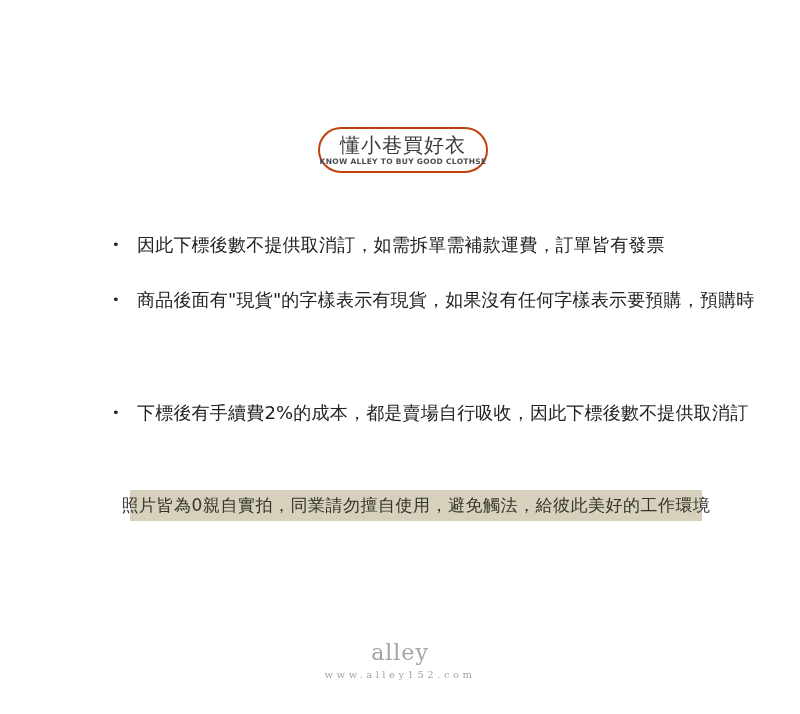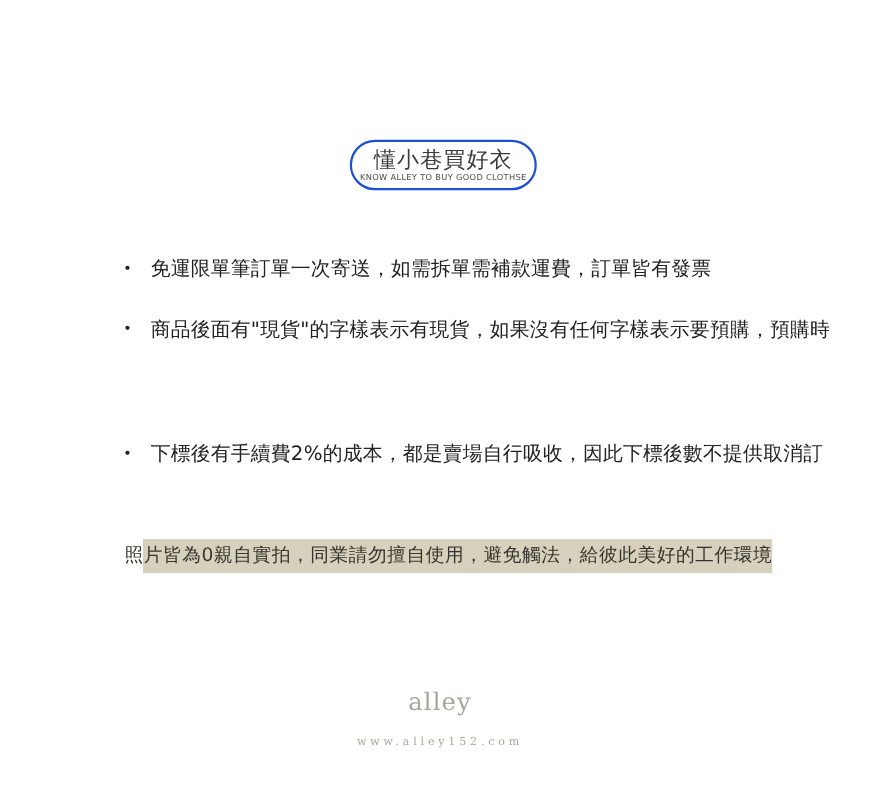--- a/index.html
+++ b/index.html
@@ -13,21 +13,21 @@
     overflow: hidden;
   }
 
   
   .brand-pill {
     position: absolute;
     left: 318px;
     top: 127px;
     width: 170px;
     height: 46px;
-    border: 2px solid #1d4ed8;
+    border: 2px solid #c2410c;
     border-radius: 24px;
     background: #ffffff;
     display: flex;
     flex-direction: column;
     align-items: center;
     justify-content: center;
     gap: 1px;
   }
   .brand-title {
     font-size: 20px;
@@ -35,21 +35,21 @@
     color: #3a3a3a;
     letter-spacing: 1px;
     font-weight: 500;
     white-space: nowrap;
   }
   .brand-subtitle {
     font-size: 7.5px;
     line-height: 9px;
     color: #4c4c4c;
     letter-spacing: 0.3px;
-    font-weight: normal;
+    font-weight: bold;
     white-space: nowrap;
   }
 
   
   .notice {
     position: absolute;
     left: 112px;
     width: 630px;
     display: flex;
     align-items: flex-start;
@@ -77,36 +77,36 @@
   
   .highlight-banner {
     position: absolute;
     left: 130px;
     top: 490px;
     width: 572px;
     height: 31px;
     background: #d6d0bc;
     display: flex;
     align-items: center;
-    justify-content: flex-end;
+    justify-content: center;
   }
   .highlight-text {
     font-size: 17px;
     line-height: 31px;
     color: #35342c;
     letter-spacing: 0.5px;
     white-space: nowrap;
   }
 
   
   .footer-logo {
     position: absolute;
     left: 0;
     right: 0;
-    top: 627px;
+    top: 641px;
     text-align: center;
     font-family: "DejaVu Serif", "Liberation Serif", serif;
     font-size: 22px;
     line-height: 24px;
     color: #a7a5a0;
     letter-spacing: 1px;
   }
   .footer-website {
     position: absolute;
     left: 0;
@@ -126,21 +126,21 @@
 <div class="page">
 
   <div class="brand-pill">
     <div class="brand-title">懂小巷買好衣</div>
     <div class="brand-subtitle">KNOW ALLEY TO BUY GOOD CLOTHSE</div>
   </div>
 
   <div class="notice notice-1">
     <span class="notice-bullet">•</span>
     <div class="notice-lines">
-      <div class="notice-line">免運限單筆訂單一次寄送，如需拆單需補款運費，訂單皆有發票</div>
+      <div class="notice-line">因此下標後數不提供取消訂，如需拆單需補款運費，訂單皆有發票</div>
     </div>
   </div>
 
   <div class="notice notice-2">
     <span class="notice-bullet">•</span>
     <div class="notice-lines">
       <div class="notice-line">商品後面有"現貨"的字樣表示有現貨，如果沒有任何字樣表示要預購，預購時</div>
     </div>
   </div>
 

